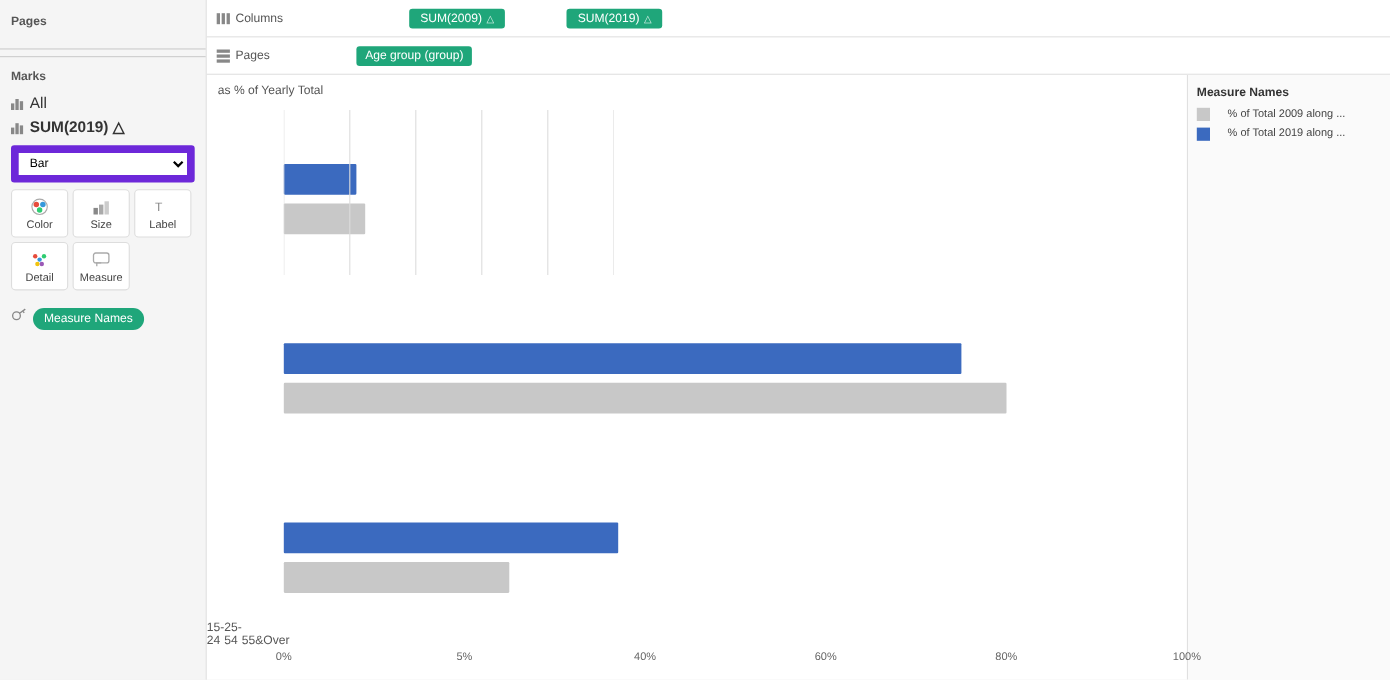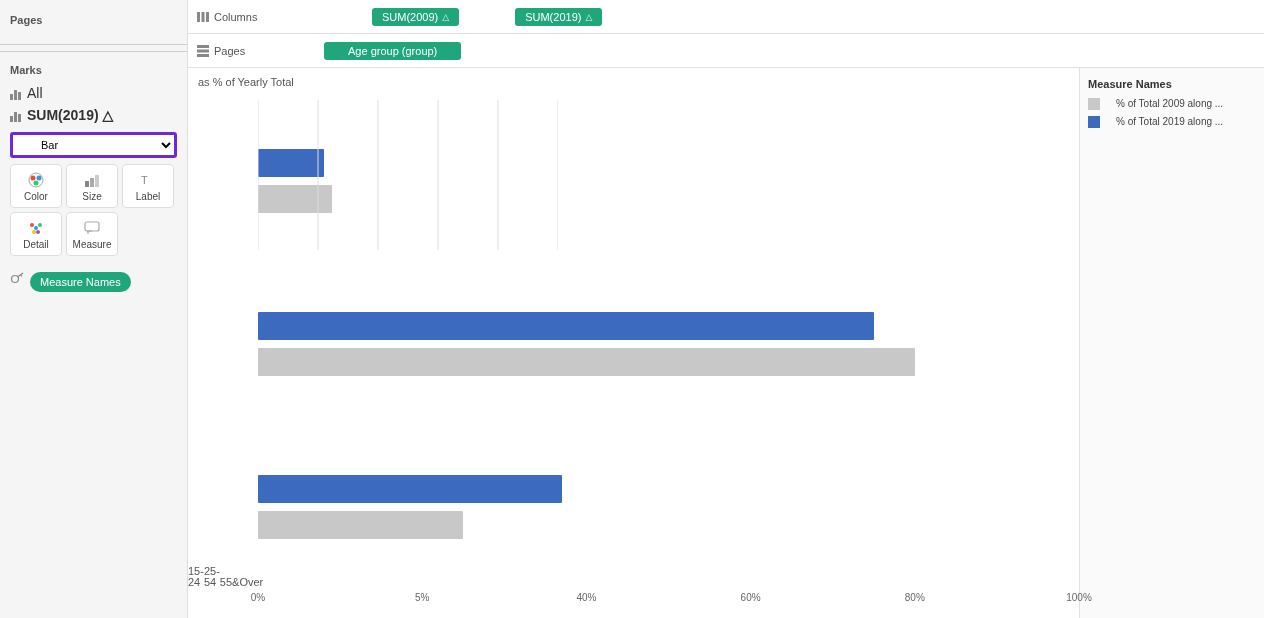--- a/index.html
+++ b/index.html
@@ -55,22 +55,22 @@
     .bar-icon span {
       display: inline-block;
       width: 3px;
       background: #888;
     }
     .dropdown-row {
       margin: 6px 0;
     }
     .dropdown-select {
       width: 100%;
-      padding: 3px 24px;
-      border: 3px solid #6d28d9;
+      padding: 3px 6px;
+      border: 7px solid #6d28d9;
       border-radius: 3px;
       background: white;
       font-size: 11px;
       appearance: auto;
     }
     .marks-buttons {
       display: flex;
       gap: 4px;
       margin-top: 6px;
       flex-wrap: wrap;
@@ -138,21 +138,21 @@
       display: inline-flex;
       align-items: center;
       gap: 4px;
       cursor: pointer;
       margin-left: 48px;
     }
     .pill-teal-outline {
       background: #1fa67a;
       color: white;
       border-radius: 3px;
-      padding: 3px 24px;
+      padding: 3px 8px;
       font-size: 11px;
       display: inline-flex;
       align-items: flex-start;
       gap: 4px;
       cursor: pointer;
     }
     .delta-icon {
       font-size: 9px;
       opacity: 0.85;
     }

